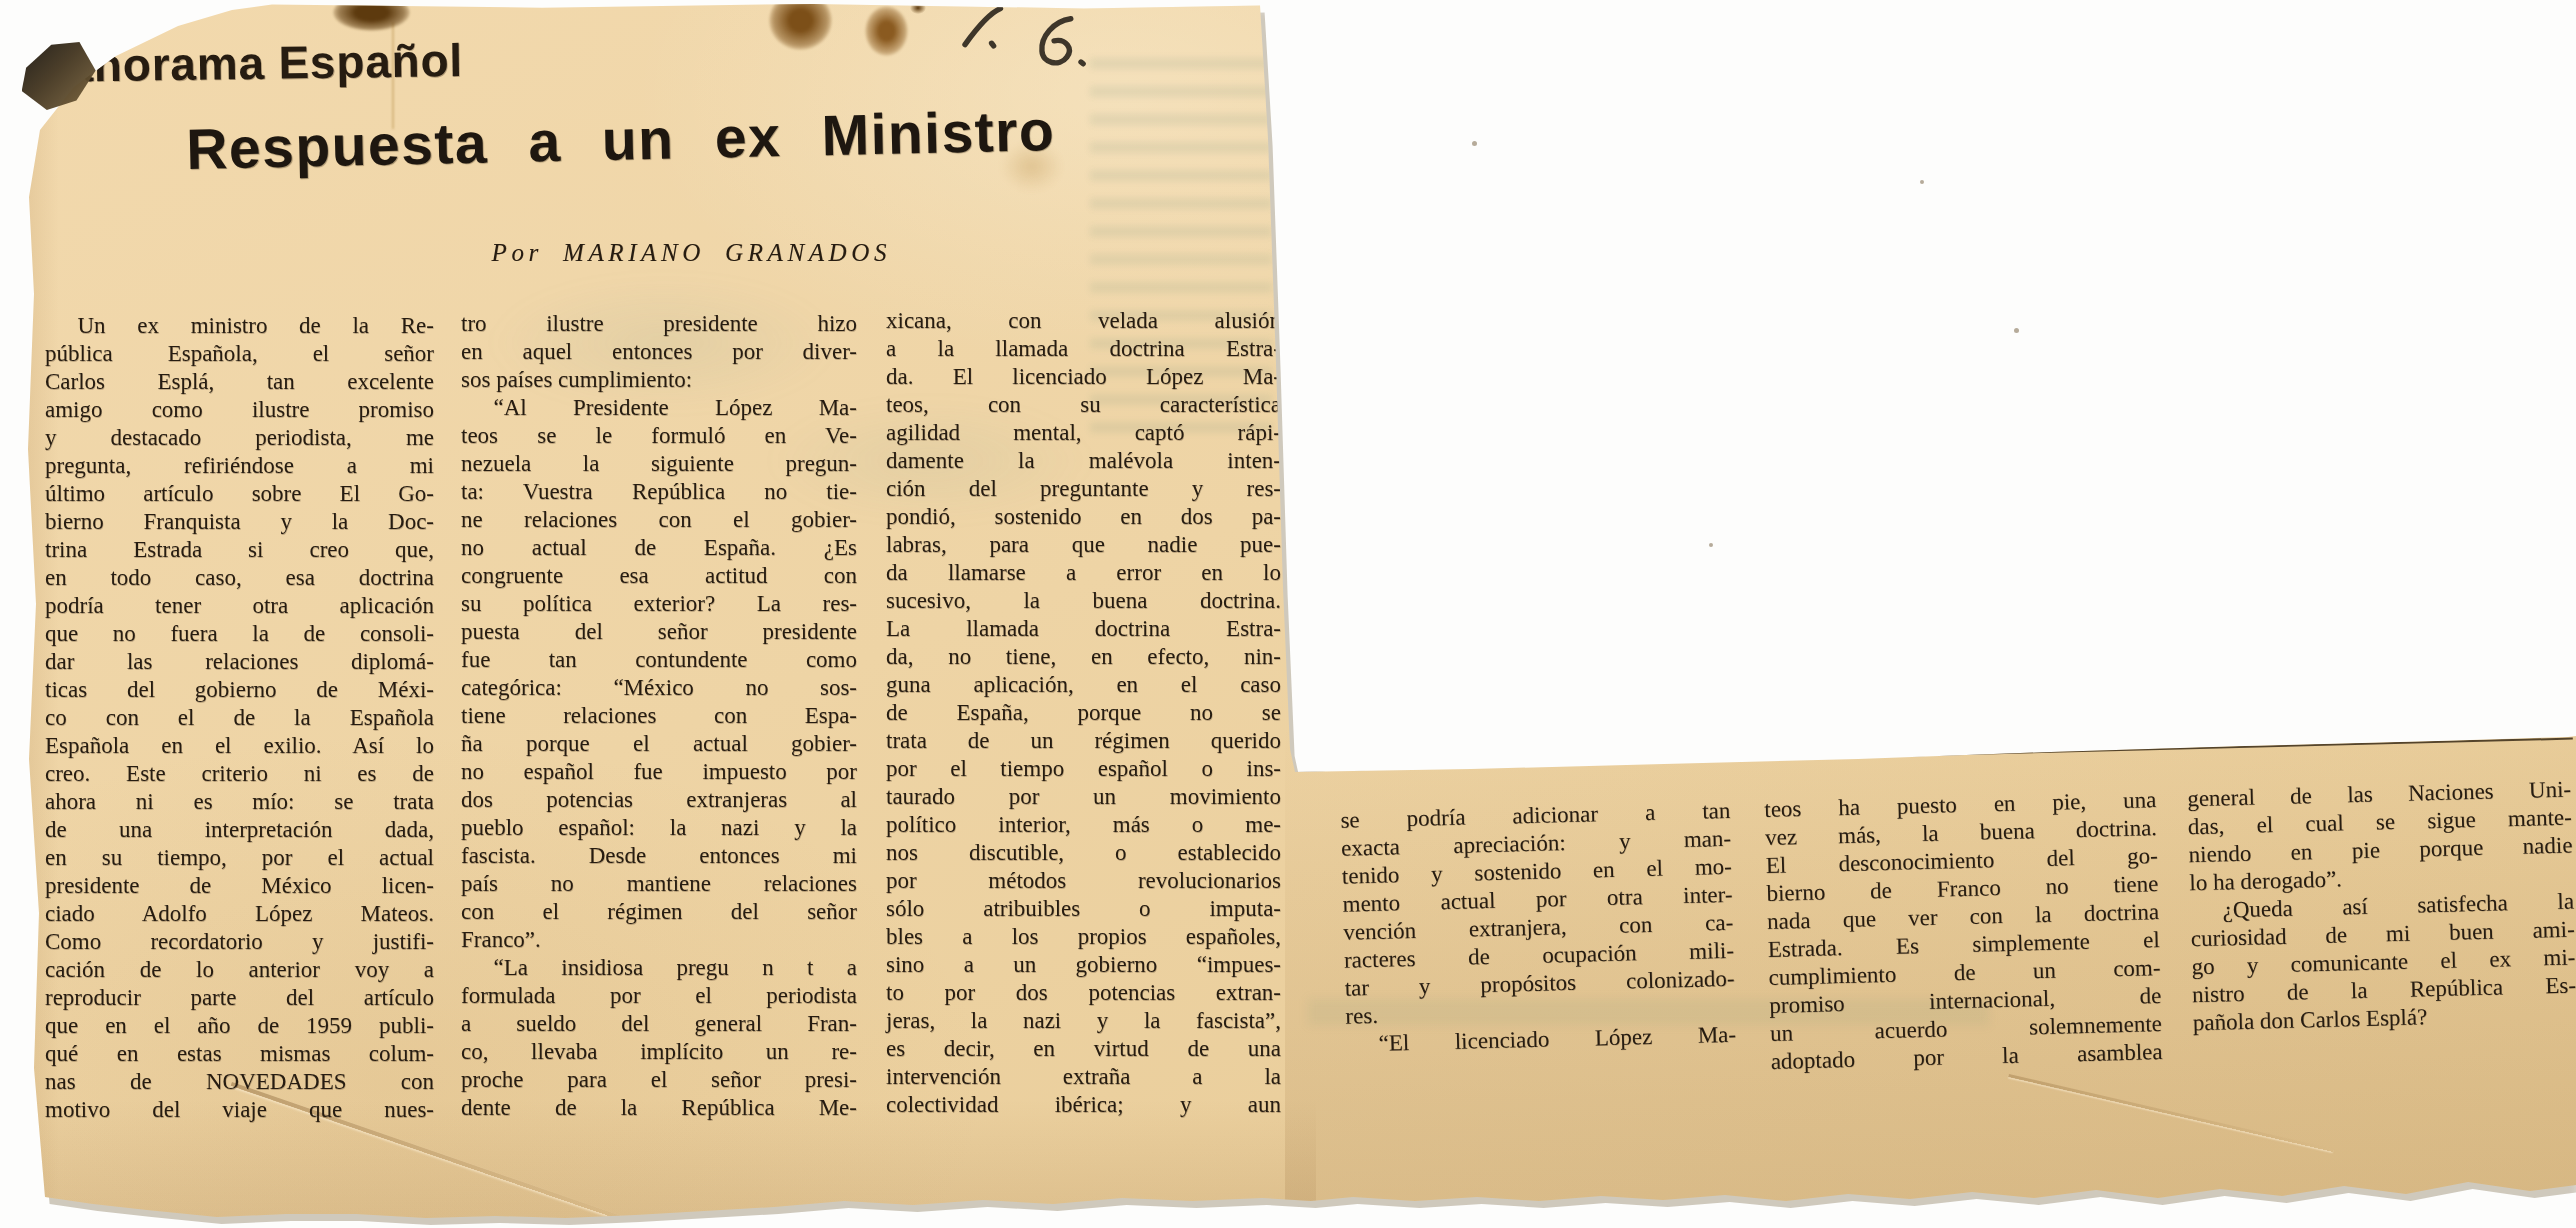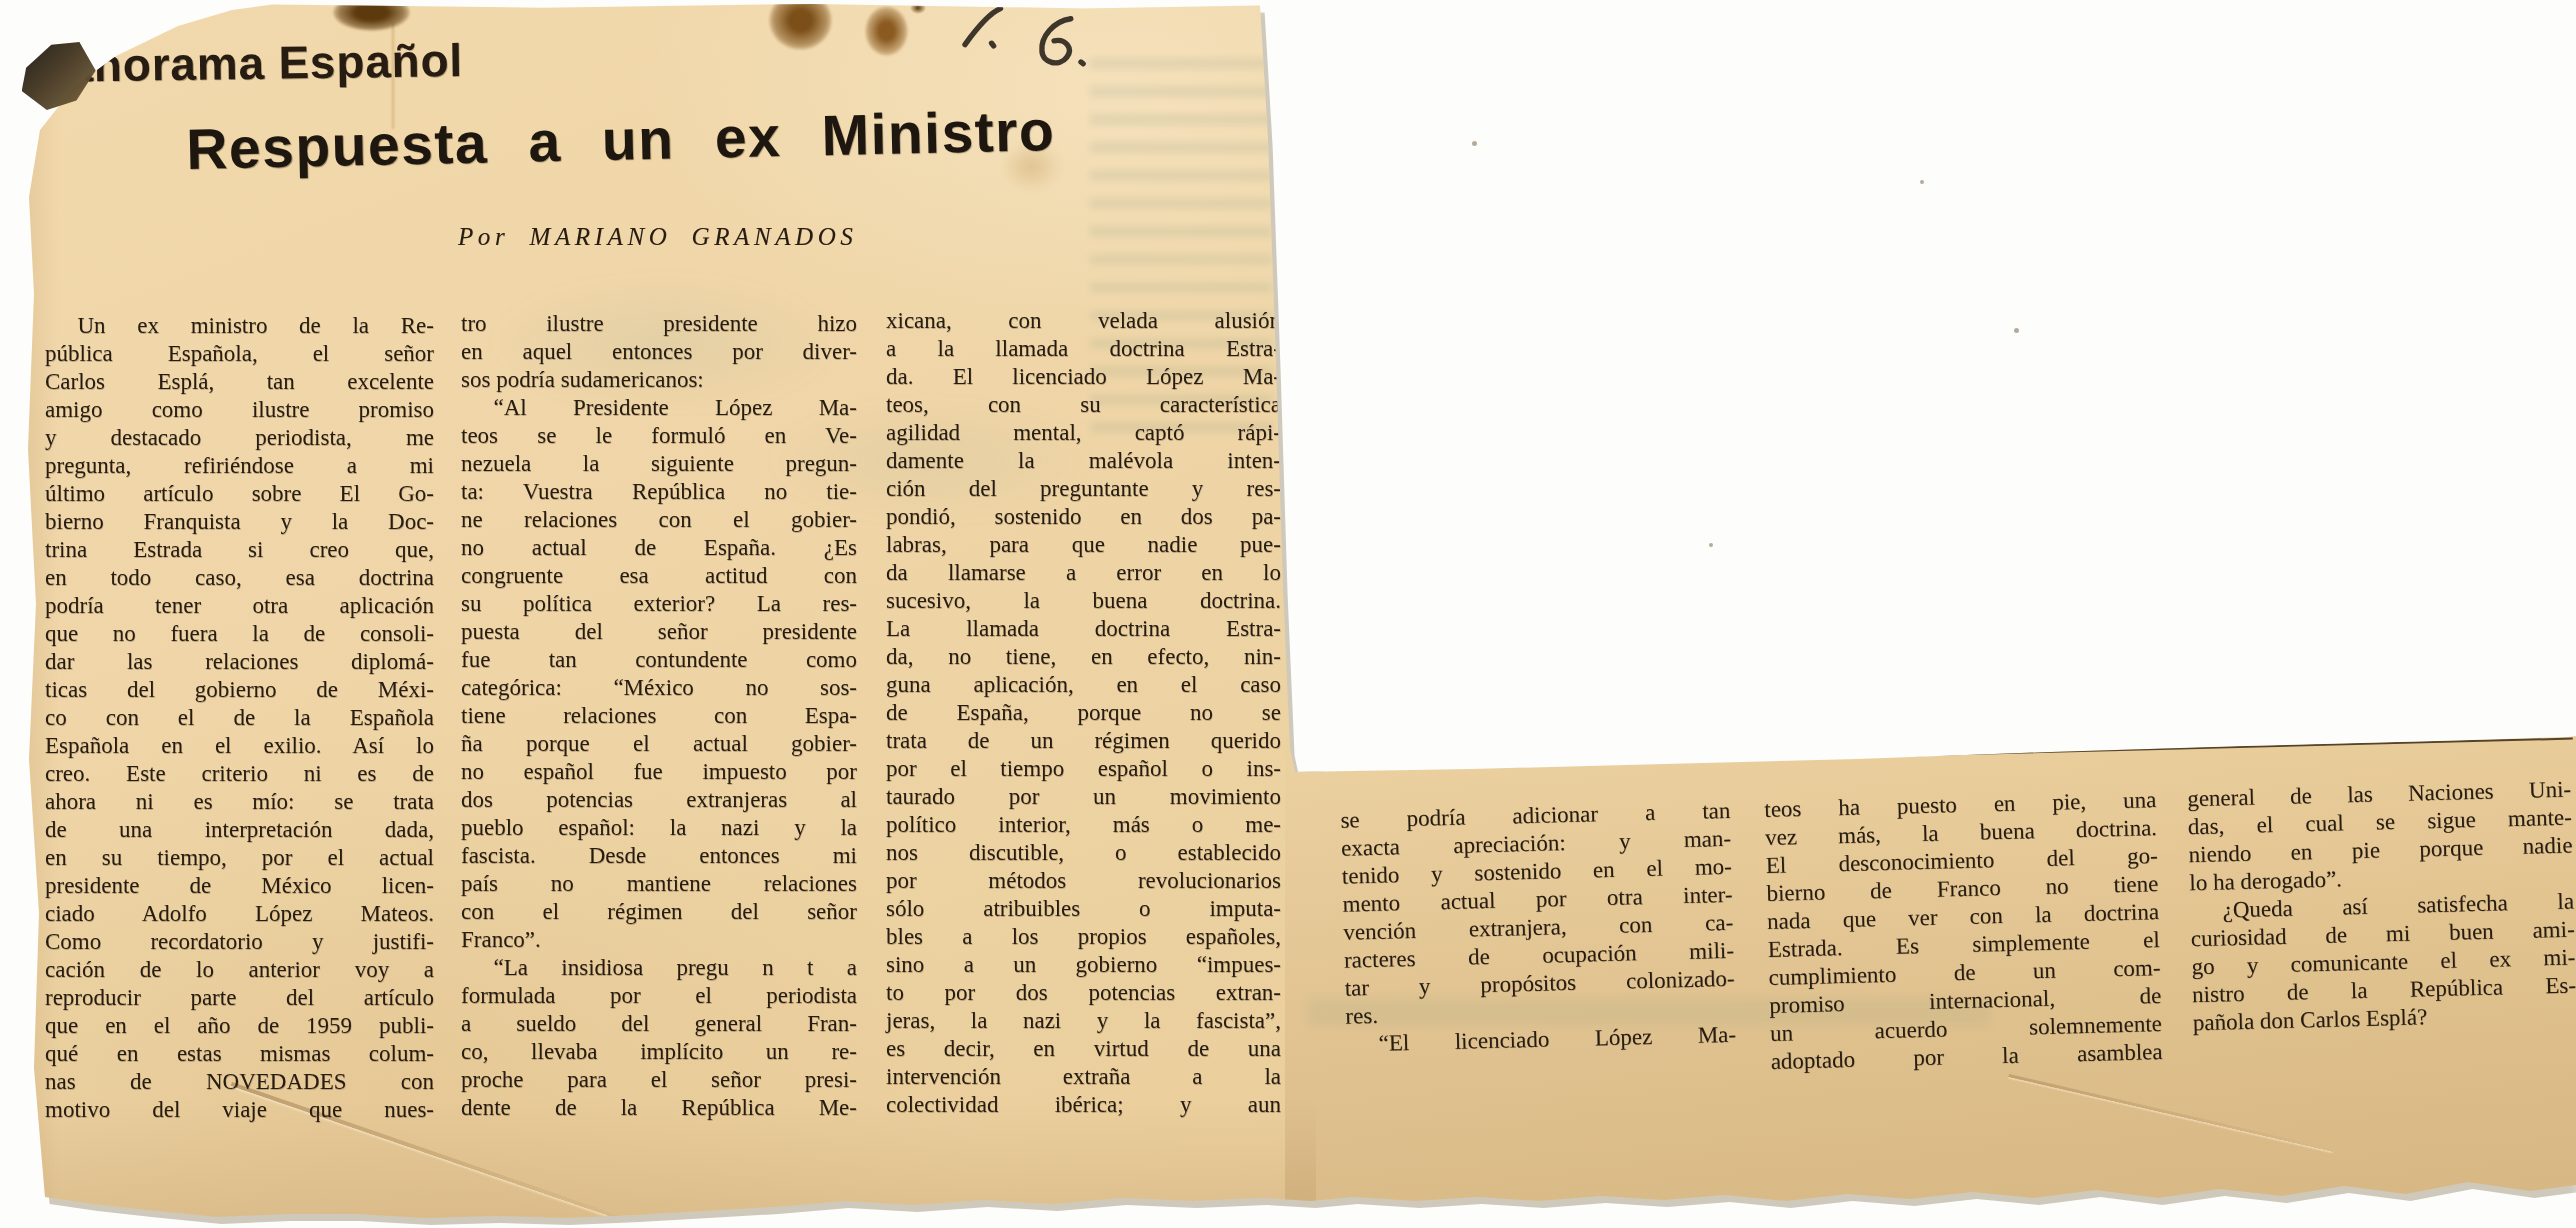--- a/index.html
+++ b/index.html
@@ -78,21 +78,21 @@
   }
   .headline{
     position:absolute;left:187px;top:116px;
     font-family:"Liberation Sans",sans-serif;font-weight:700;
     font-size:57px;color:#1e1710;letter-spacing:1.5px;word-spacing:23px;
     transform:rotate(-1.25deg);transform-origin:0 100%;
     text-shadow:0.8px 0.8px 0.8px rgba(50,35,15,.4);
     white-space:nowrap;
   }
   .byline{
-    position:absolute;left:458px;top:223px;width:433px;text-align:left;
+    position:absolute;left:458px;top:239px;width:433px;text-align:right;
     font-style:italic;font-size:25px;color:var(--ink,#261c11);
     letter-spacing:4.6px;word-spacing:9.3px;white-space:nowrap;
     text-shadow:0.4px 0.4px 0 rgba(60,40,20,.3);
   }
   .col{
     position:absolute;font-size:23px;line-height:28px;
     color:var(--ink,#261c11);
     text-shadow:0.5px 0.5px 0 rgba(60,40,20,.28);
   }
   .col .line{text-align:justify;text-align-last:justify;height:28px;overflow:visible;}
@@ -182,21 +182,21 @@
         <div class="line">cación de lo anterior voy a</div>
         <div class="line">reproducir parte del artículo</div>
         <div class="line">que en el año de 1959 publi-</div>
         <div class="line">qué en estas mismas colum-</div>
         <div class="line">nas de NOVEDADES con</div>
         <div class="line">motivo del viaje que nues-</div>
       </div>
     <div class="col col2">
         <div class="line">tro ilustre presidente hizo</div>
         <div class="line">en aquel entonces por diver-</div>
-        <div class="line flush">sos podría sudamericanos:</div>
+        <div class="line flush">sos países cumplimiento:</div>
         <div class="line indent">“Al Presidente López Ma-</div>
         <div class="line">teos se le formuló en Ve-</div>
         <div class="line">nezuela la siguiente pregun-</div>
         <div class="line">ta: Vuestra República no tie-</div>
         <div class="line">ne relaciones con el gobier-</div>
         <div class="line">no actual de España. ¿Es</div>
         <div class="line">congruente esa actitud con</div>
         <div class="line">su política exterior? La res-</div>
         <div class="line">puesta del señor presidente</div>
         <div class="line">fue tan contundente como</div>

